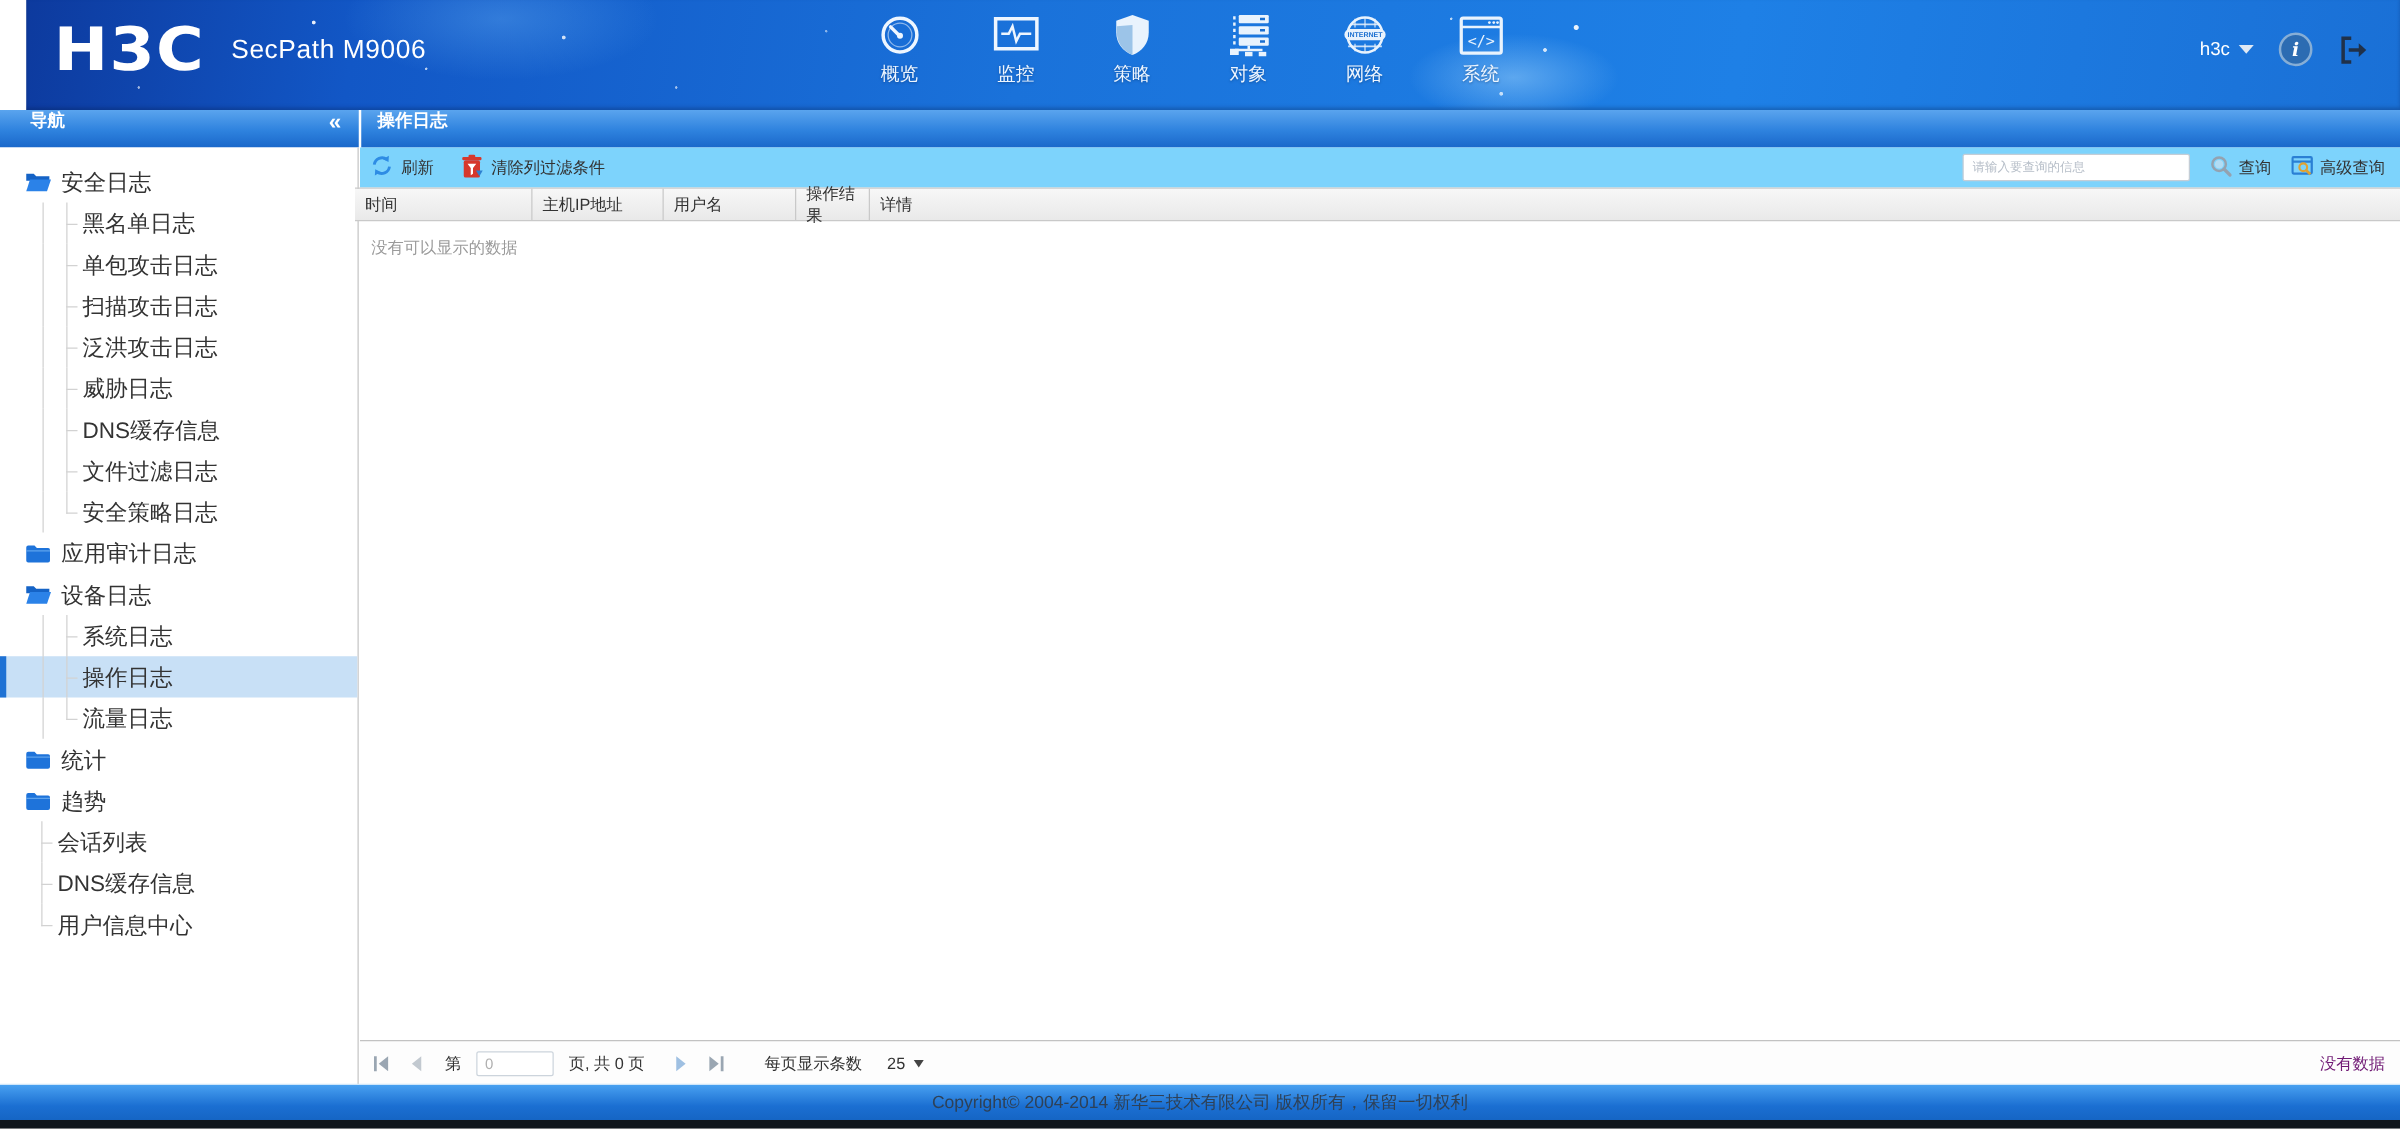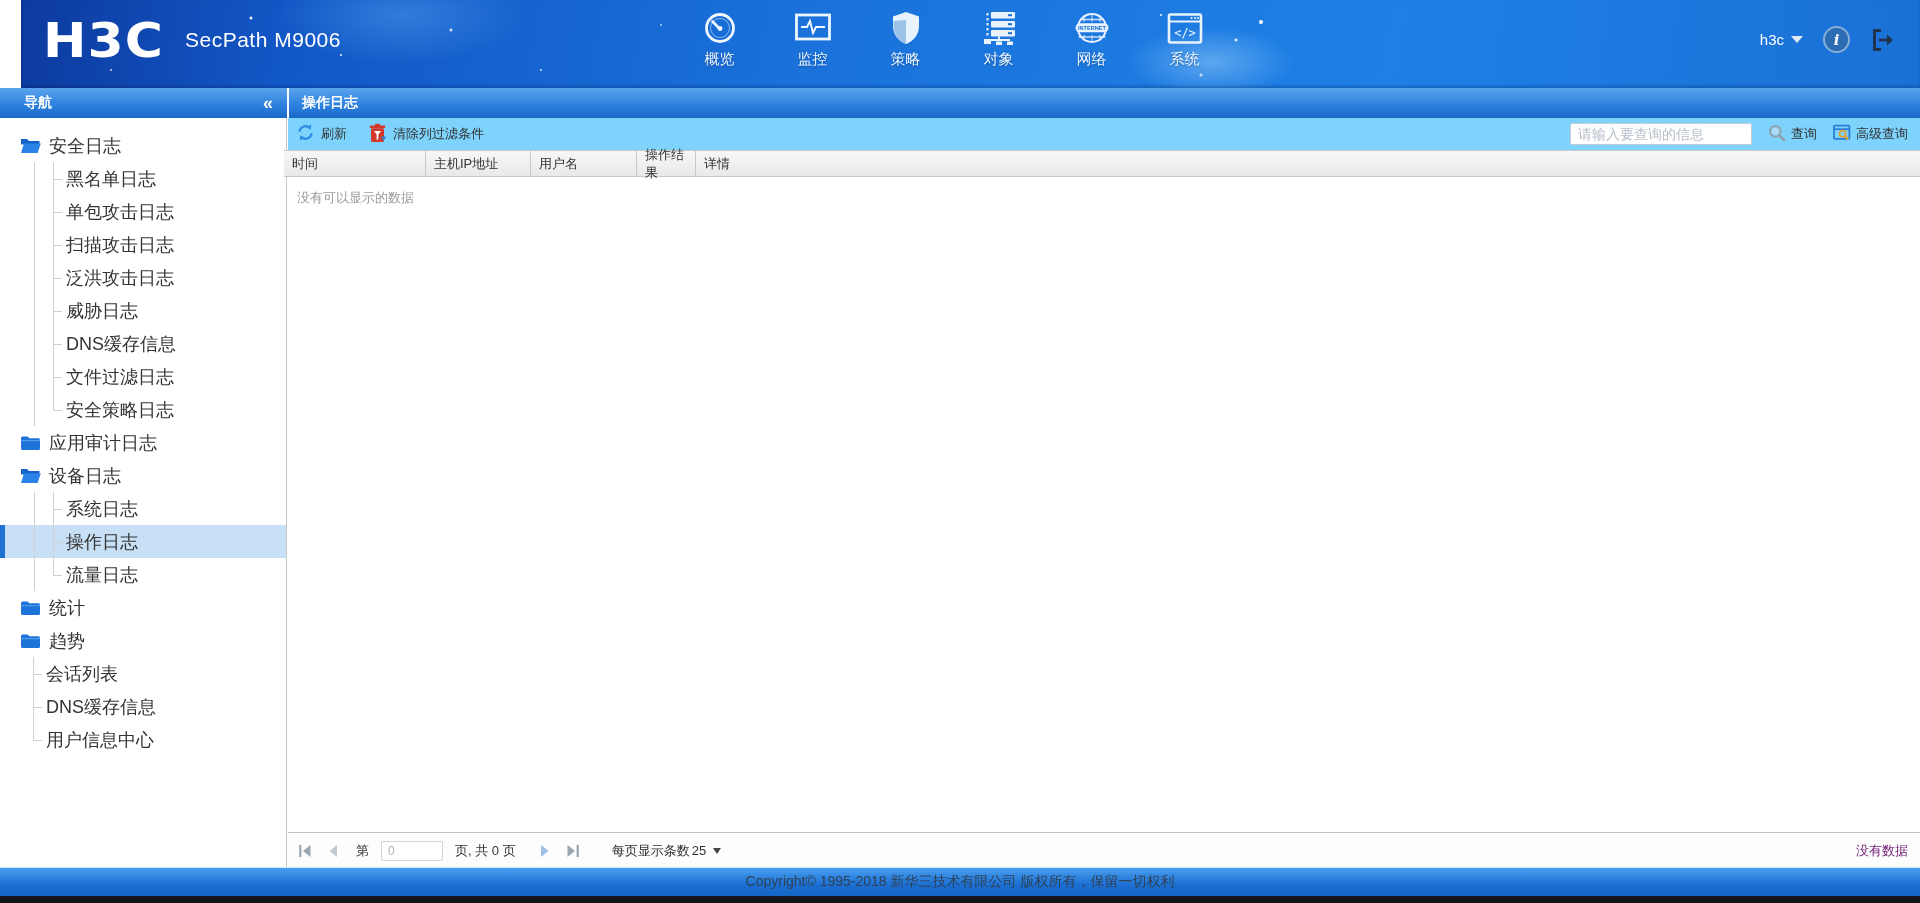--- a/index.html
+++ b/index.html
@@ -34,21 +34,21 @@
   .user-menu{display:flex;align-items:center;gap:7px;color:#fff;font-size:15px;cursor:pointer}
   .user-caret{width:0;height:0;border-left:6px solid transparent;border-right:6px solid transparent;
               border-top:7px solid #dfe9f4}
   .info-icon{width:27px;height:27px;border-radius:50%;background:#2c6cb2;border:2px solid #86aed6;
              color:#fff;display:flex;align-items:center;justify-content:center;cursor:pointer;
              font:bold italic 15px "DejaVu Serif",serif;box-sizing:border-box}
   .logout-icon{cursor:pointer;display:flex;align-items:center}
 
   
   .bar{background:linear-gradient(#5aa4ee,#2e82de 55%,#1a68ca);height:30px;position:absolute;top:88px;
-       display:flex;align-items:center;box-sizing:border-box}
+       display:flex;align-items:flex-start;box-sizing:border-box}
   .side-bar-hdr{left:0;width:287px;justify-content:space-between;padding:0 14px 0 24px}
   .side-bar-hdr .t{color:#fff;font-weight:bold;font-size:14px}
   .collapse{color:#fff;font-size:18px;font-weight:bold;cursor:pointer;line-height:1}
   .content-bar-hdr{left:289px;right:0;padding-left:13px;color:#fff;font-weight:bold;font-size:14px}
 
   
   .sidebar{position:absolute;top:118px;left:0;width:287px;bottom:35px;background:#fff;
            border-right:1px solid #c6c6c6;box-sizing:border-box;padding-top:11px;overflow:hidden}
   .tree-row{position:relative;height:33px;display:flex;align-items:center;font-size:18px;color:#333;cursor:pointer}
   .tree-row.folder{padding-left:20px}
@@ -64,21 +64,21 @@
   .conn::before{content:'';position:absolute;left:0;top:0;bottom:0;border-left:1px solid #d2d2d2}
   .tree-row.last .conn::before{bottom:calc(50% - 1px)}
   .conn::after{content:'';position:absolute;left:0;top:50%;width:9px;border-top:1px solid #d2d2d2}
 
   
   .toolbar{position:absolute;top:118px;left:288px;right:0;height:32px;background:#7dd3fc;
            display:flex;align-items:center;padding:0 12px 0 8px;box-sizing:border-box}
   .tool-btn{display:flex;align-items:center;gap:6px;font-size:13px;color:#333;cursor:pointer}
   .tool-btn + .tool-btn{margin-left:22px}
   .spacer{flex:1}
-  .search-input{width:182px;height:22px;border:1px solid #c4cdd6;border-radius:2px;font-size:14px;
+  .search-input{width:182px;height:22px;border:1px solid #c4cdd6;border-radius:2px;font-size:10px;
                 padding:0 7px;color:#333;background:#fff;box-sizing:border-box;outline:none;
                 font-family:"Liberation Sans",sans-serif}
   .search-input::placeholder{color:#b6bec8}
   .link-btn{display:flex;align-items:center;gap:5px;font-size:13px;color:#333;cursor:pointer;margin-left:16px}
 
   
   .table-header{position:absolute;top:150px;left:284px;right:0;height:27px;
                 background:linear-gradient(#f7f7f7,#e9e9e9);border-top:1px solid #c9c9c9;
                 border-bottom:1px solid #c9c9c9;display:flex;box-sizing:border-box}
   .th{display:flex;align-items:center;padding-left:8px;font-size:13px;color:#333;
@@ -87,21 +87,21 @@
   .empty-text{position:absolute;top:189px;left:297px;font-size:13px;color:#9a9a9a}
 
   
   .pagination{position:absolute;left:288px;right:0;bottom:35px;height:36px;border-top:1px solid #c2c2c2;
               background:#fdfdfd;display:flex;align-items:center;padding:0 12px 0 10px;
               box-sizing:border-box;font-size:13px;color:#333}
   .pg-icon{cursor:pointer;display:flex;align-items:center;margin-right:14px}
   .pg-label{margin:0 2px}
   .page-input{width:62px;height:20px;border:1px solid #ccd4dc;border-radius:2px;color:#b0b0b0;
               font-size:12px;padding:0 6px;margin:0 10px;background:#fff;box-sizing:border-box;outline:none}
-  .per-page{display:flex;margin-left:18px;gap:2px}
+  .per-page{display:flex;margin-left:18px;gap:20px}
   .pp-select{display:flex;align-items:center;gap:7px;cursor:pointer}
   .pp-caret{width:0;height:0;border-left:4.5px solid transparent;border-right:4.5px solid transparent;
             border-top:6px solid #444}
   .pg-status{margin-left:auto;color:#701a75}
 
   
   .footer{position:absolute;left:0;right:0;bottom:7px;height:28px;
           background:linear-gradient(#48a0f0,#1b6fd2 60%,#1565c4);border-top:1px solid #cfe6fa;
           display:flex;align-items:center;justify-content:center;font-size:14px;color:#2e4157}
   .bottom-strip{position:absolute;left:0;right:0;bottom:0;height:7px;background:#10161c}
@@ -412,15 +412,15 @@
     <span>每页显示条数</span>
     <span class="pp-select">
       <span>25</span>
       <span class="pp-caret"></span>
     </span>
   </div>
   <span class="pg-status">没有数据</span>
 </div>
 
 <div class="footer">
-  <span>Copyright© 1995-2018 新华三技术有限公司 版权所有，保留一切权利</span>
+  <span>Copyright© 2004-2014 新华三技术有限公司 版权所有，保留一切权利</span>
 </div>
 <div class="bottom-strip"></div>
 
 </body></html>

